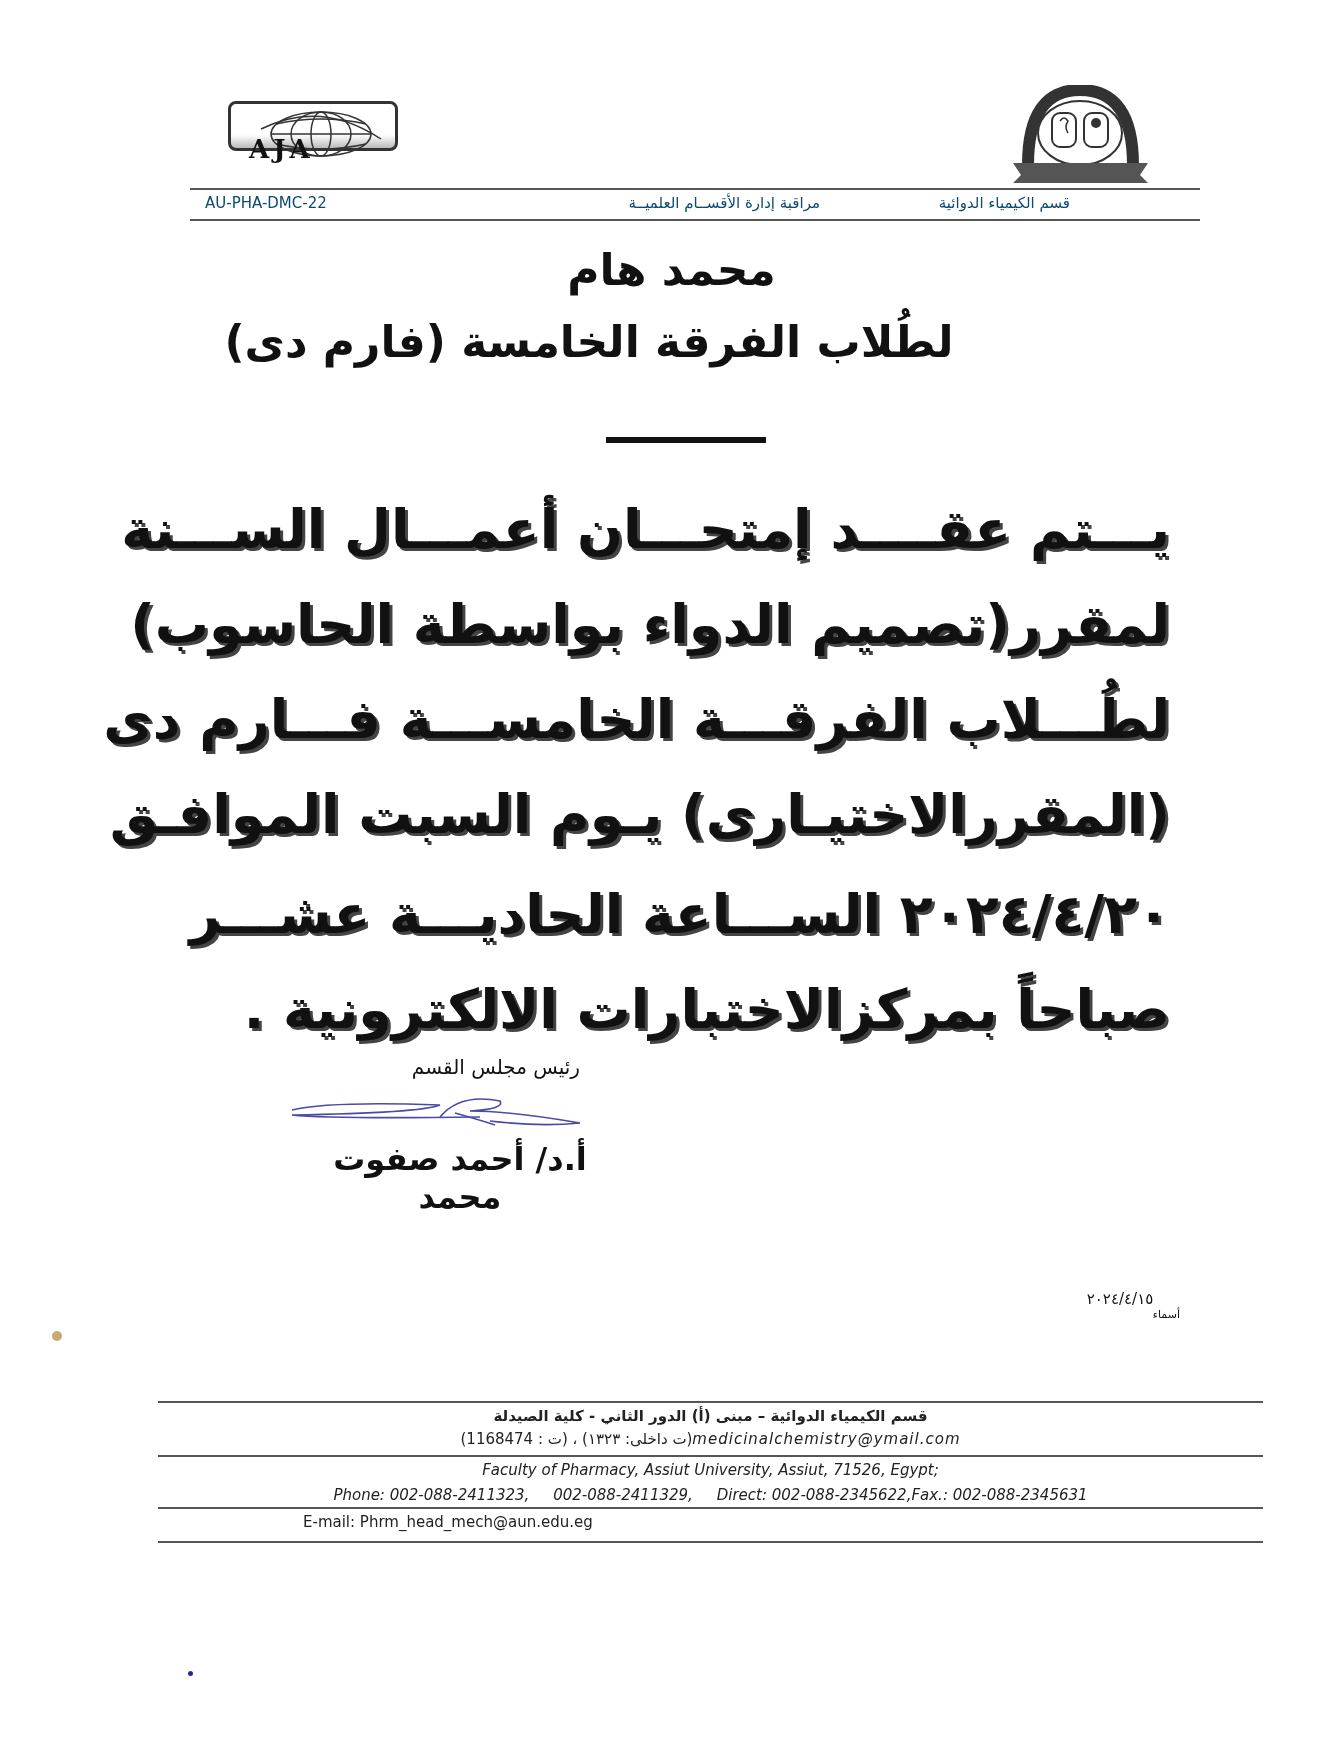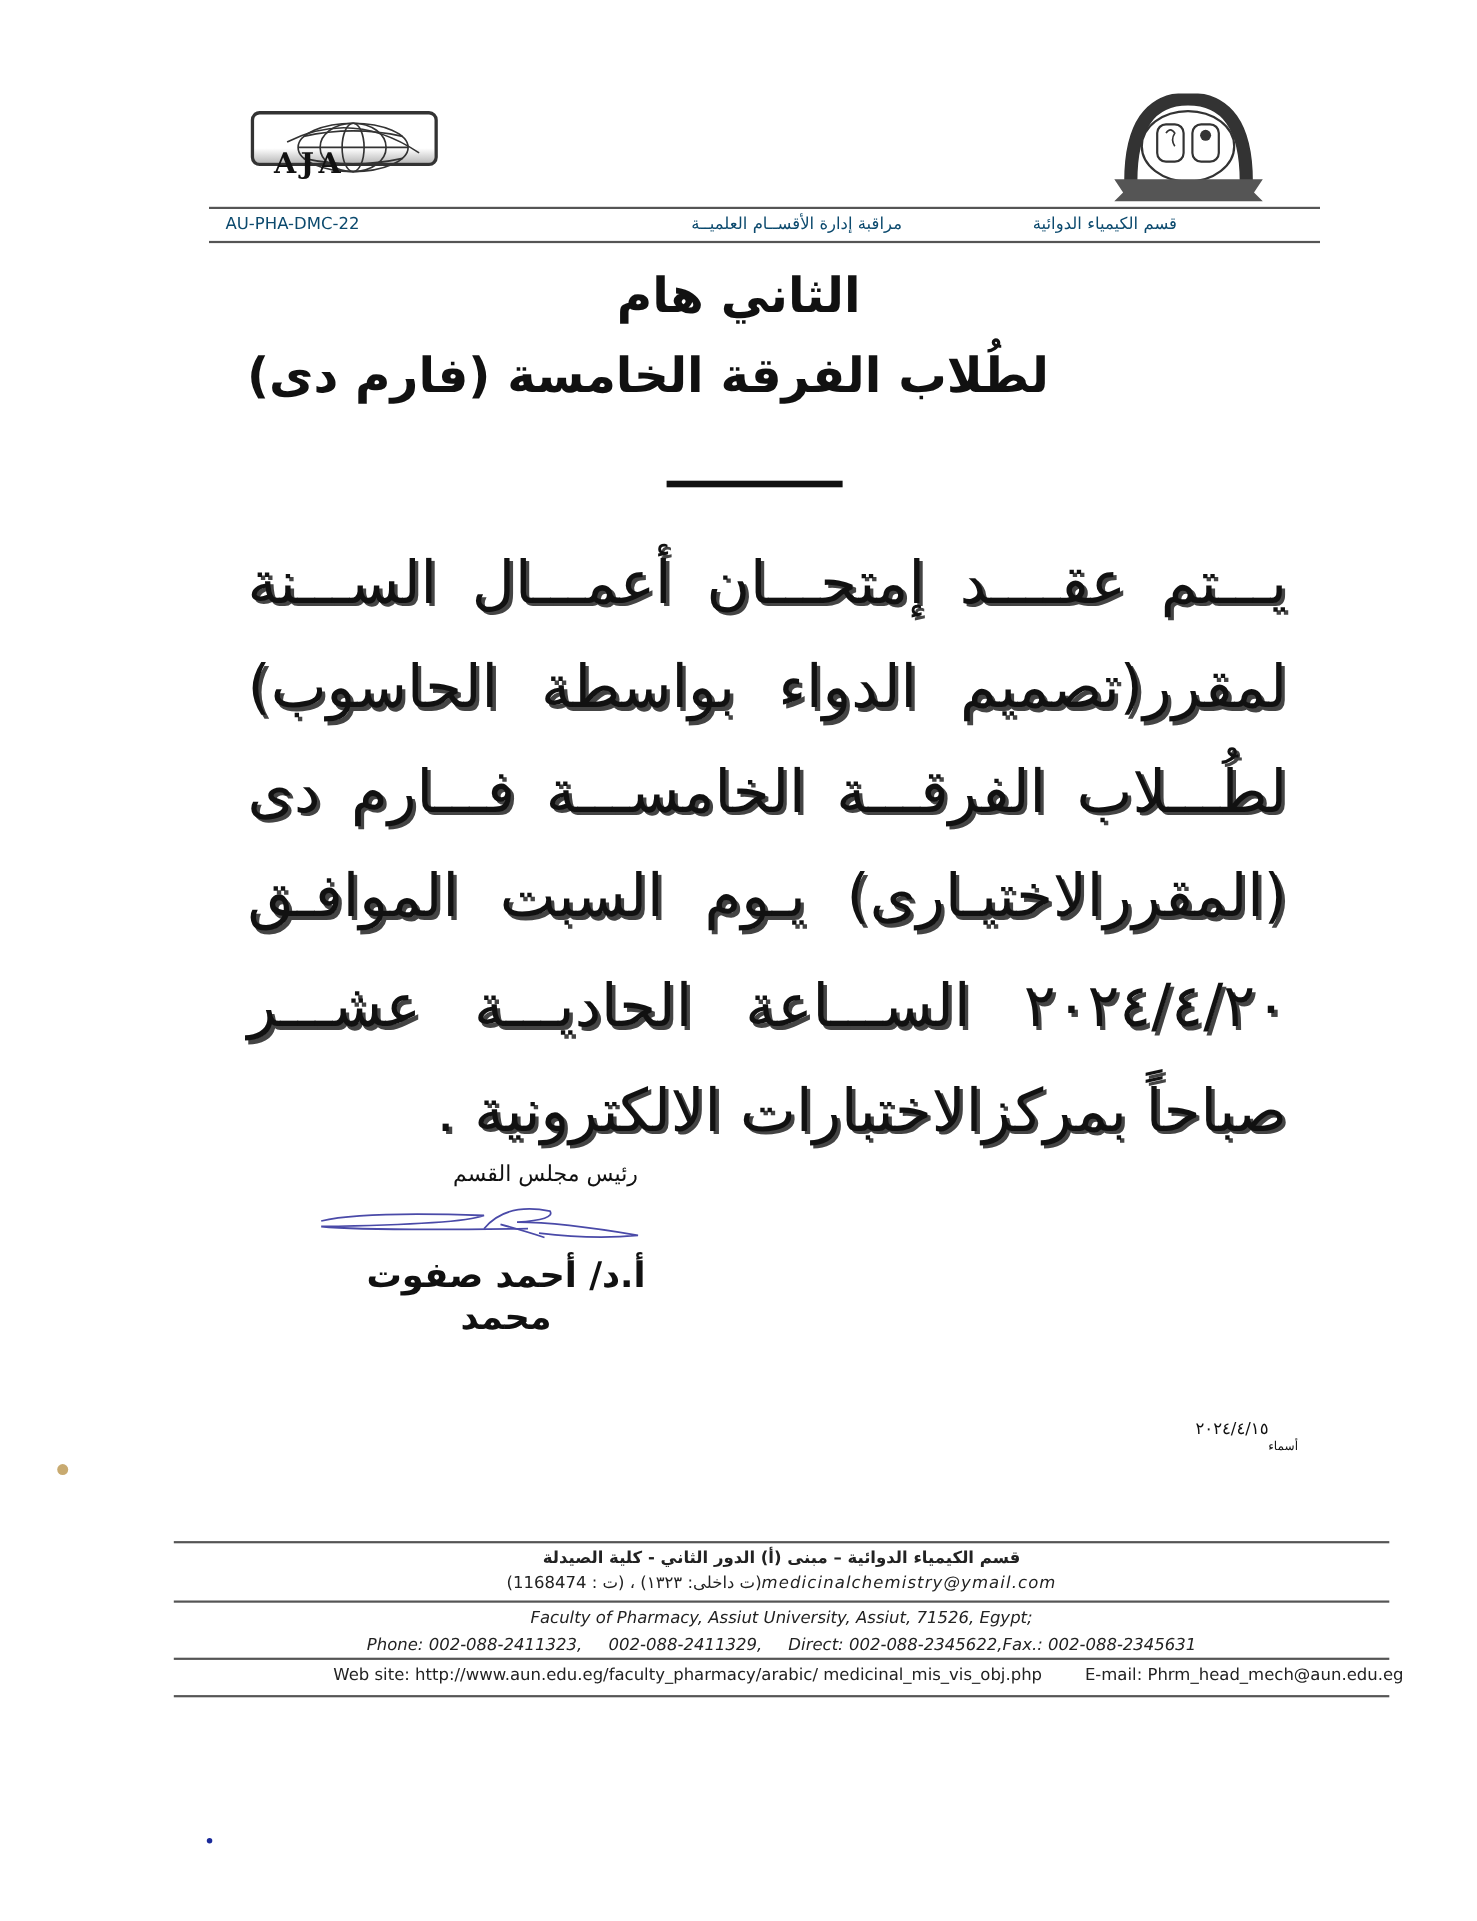--- a/index.html
+++ b/index.html
@@ -27,21 +27,21 @@
       font-family: "DejaVu Sans", sans-serif;
     }
     .title-2 {
       left: 0; width: 1068px; top: 316px; text-align: center; padding-left: 110px; box-sizing: border-box;
       font-size: 44px; font-weight: bold; direction: rtl;
     }
     .title-bar { left: 606px; top: 437px; width: 160px; height: 6px; background: #111; }
     
     .body-line {
       left: 225px; width: 945px; direction: rtl; text-align: justify; text-align-last: justify;
-      font-size: 54px; font-weight: normal; line-height: 70px; white-space: nowrap;
+      font-size: 54px; font-weight: bold; line-height: 70px; white-space: nowrap;
       text-shadow: 3px 3px 0 #444;
       letter-spacing: 1px;
     }
     .body-line.last { text-align-last: right; }
     
     .sig-role { left: 380px; width: 200px; top: 1055px; text-align: right; direction: rtl; font-size: 20px; }
     .sig-svg { left: 290px; top: 1095px; }
     .sig-name { left: 330px; width: 260px; top: 1140px; text-align: center; direction: rtl; font-size: 32px; font-weight: bold; }
     .typist { left: 1080px; width: 100px; top: 1308px; text-align: right; direction: rtl; font-size: 11px; }
     .typist-date { left: 1060px; width: 120px; top: 1290px; text-align: center; font-size: 15px; }
@@ -83,21 +83,21 @@
     <path d="M5 78 L140 78 L132 90 L140 98 L5 98 L13 90 Z" fill="#555"></path>
   </svg>
 </div>
 
 <div class="abs hdr-line" style="top:188px;"></div>
 <span class="abs hdr-text" style="left:205px;">AU-PHA-DMC-22</span>
 <span class="abs hdr-text" style="left:610px;width:210px;text-align:right;direction:rtl;">مراقبة إدارة الأقســام العلميــة</span>
 <span class="abs hdr-text" style="left:920px;width:150px;text-align:right;direction:rtl;">قسم الكيمياء الدوائية</span>
 <div class="abs hdr-line" style="top:219px;"></div>
 
-<div class="abs title-1">الثاني هام</div>
+<div class="abs title-1">محمد هام</div>
 <div class="abs title-2">لطُلاب الفرقة الخامسة (فارم دى)</div>
 <div class="abs title-bar"></div>
 
 <div class="abs body-line" style="top:495px;">يـــتم عقــــد إمتحـــان أعمـــال الســـنة</div>
 <div class="abs body-line" style="top:590px;">لمقرر(تصميم الدواء بواسطة الحاسوب)</div>
 <div class="abs body-line" style="top:685px;">لطُـــلاب الفرقـــة الخامســـة فـــارم دى</div>
 <div class="abs body-line" style="top:780px;">(المقررالاختيـارى) يـوم السبت الموافـق</div>
 <div class="abs body-line" style="top:880px;">٢٠٢٤/٤/٢٠ الســـاعة الحاديـــة عشـــر</div>
 <div class="abs body-line last" style="top:975px;">صباحاً بمركزالاختبارات الالكترونية .</div>
 
@@ -117,19 +117,18 @@
 <div class="abs ftr-line" style="top:1401px;"></div>
 <div class="abs ftr-text" style="top:1407px;direction:rtl;font-weight:bold;">قسم الكيمياء الدوائية – مبنى (أ) الدور الثاني - كلية الصيدلة</div>
 <div class="abs ftr-text" style="top:1430px;">
   <span style="direction:rtl;unicode-bidi:embed;">(ت داخلى: ١٣٢٣) ، (ت : 1168474)</span><span class="ftr-italic" style="letter-spacing:1px;">medicinalchemistry@ymail.com</span>
 </div>
 <div class="abs ftr-line" style="top:1455px;"></div>
 <div class="abs ftr-text ftr-italic" style="top:1461px;">Faculty of Pharmacy, Assiut University, Assiut, 71526, Egypt;</div>
 <div class="abs ftr-text ftr-italic" style="top:1486px;white-space:pre;">Phone: 002-088-2411323,     002-088-2411329,     Direct: 002-088-2345622,Fax.: 002-088-2345631</div>
 <div class="abs ftr-line" style="top:1507px;"></div>
 <div class="abs ftr-text ftr-row" style="top:1513px;padding:0 0 0 145px;box-sizing:border-box;width:1118px;">
-  <span>Web site: http://www.aun.edu.eg/faculty_pharmacy/arabic/ medicinal_mis_vis_obj.php</span>
   <span>E-mail: Phrm_head_mech@aun.edu.eg</span>
 </div>
 <div class="abs ftr-line" style="top:1541px;"></div>
 
 <div class="abs speck" style="left:52px;top:1331px;width:10px;height:10px;background:#c8aa70;"></div>
 <div class="abs speck" style="left:188px;top:1671px;width:5px;height:5px;background:#1a2a9a;"></div>
 
 </body></html>

